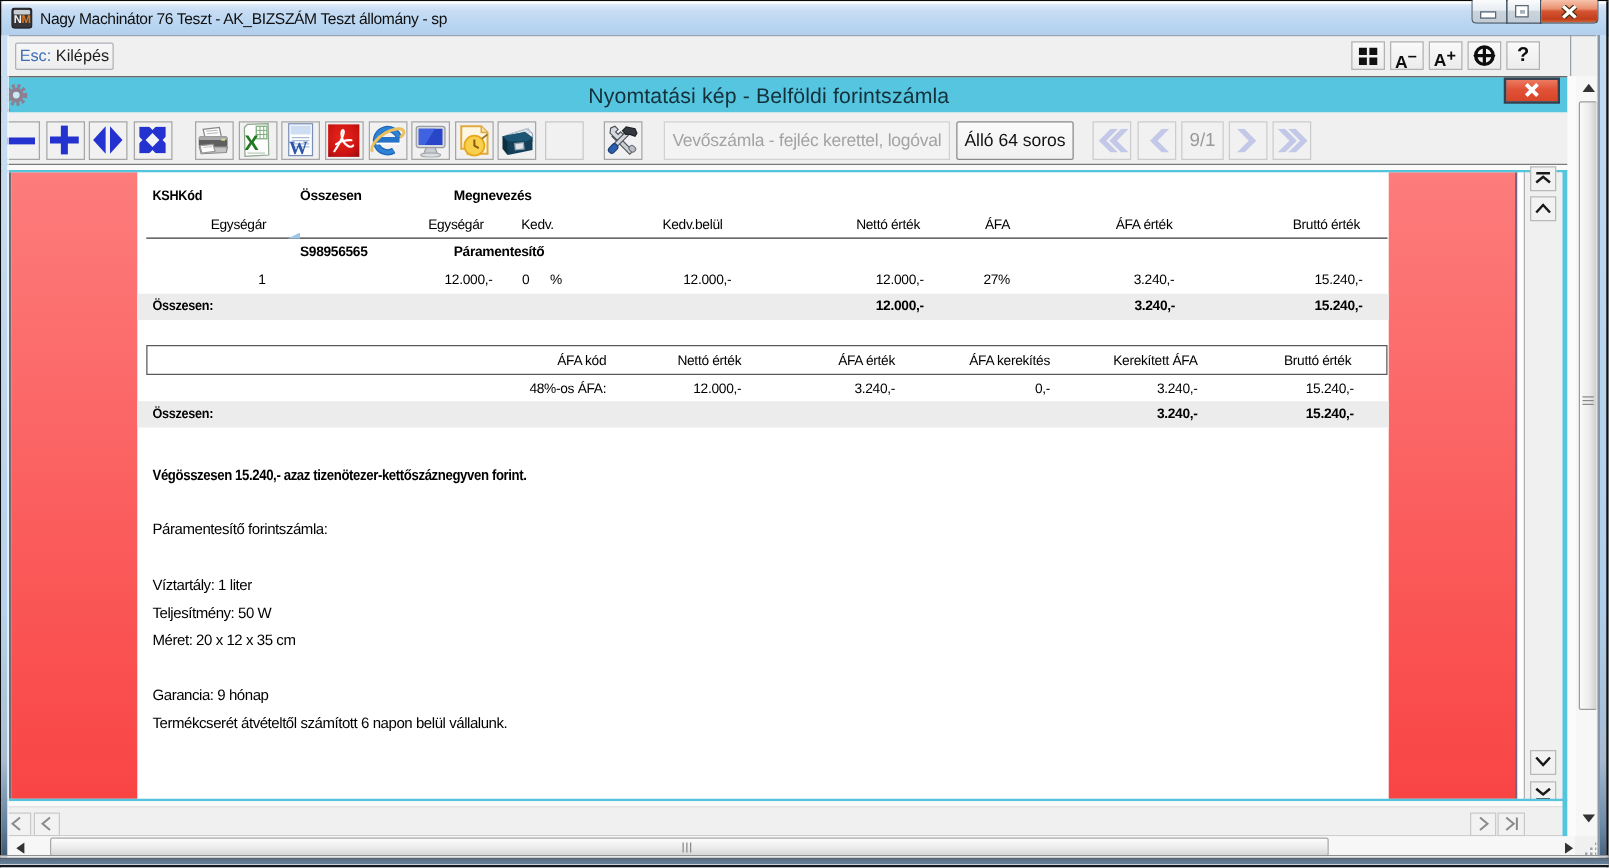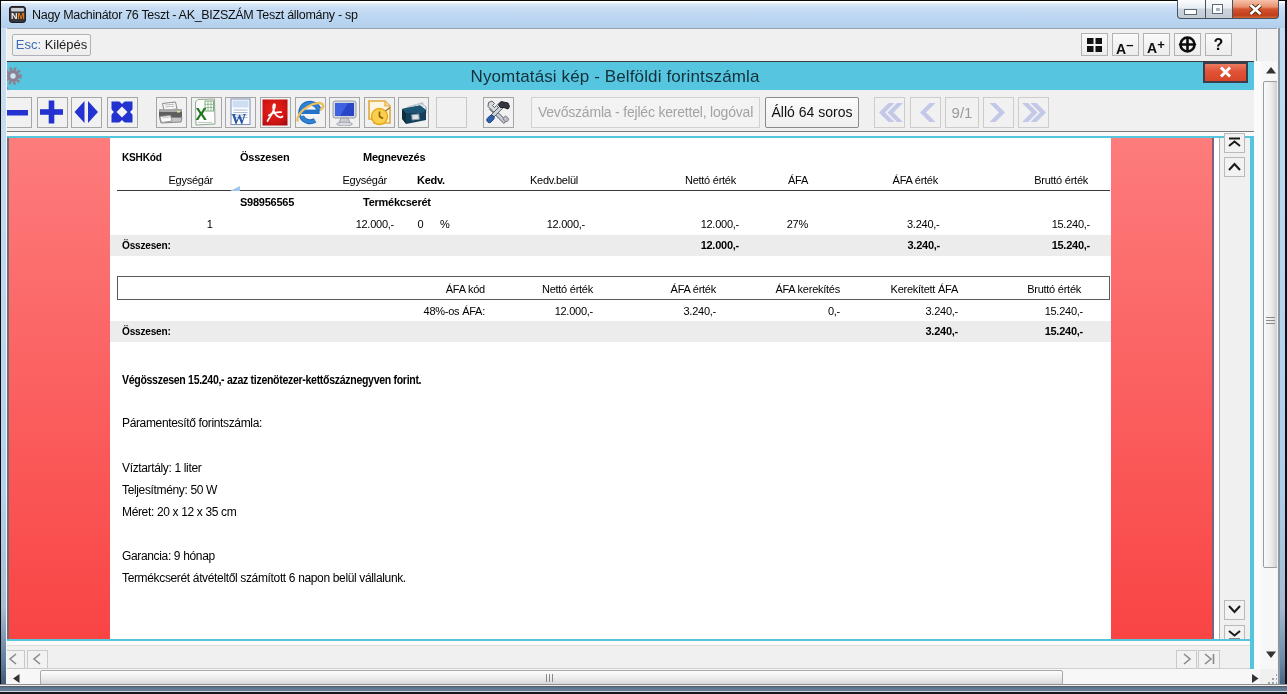--- a/index.html
+++ b/index.html
@@ -334,32 +334,32 @@
 
 <div class="abs" style="left:0;top:686px;width:1287px;height:8px;background:linear-gradient(#565f6c 0 12%,#5d7288 12% 30%,#627b93 30% 55%,#66809a 55% 62%,#ccd4da 63% 74%,#12181f 75% 100%);"></div>
 <div class="abs" style="left:0;top:684px;width:1287px;height:1px;background:#8f8f8f;"></div>
 <div class="abs" style="left:0;top:685px;width:1287px;height:1px;background:#f0f0f0;"></div>
 
 <div class="cell b" style="left:122px;top:151px;transform:scaleX(0.92);transform-origin:0 0;">KSHKód</div>
 <div class="cell b" style="left:240px;top:151px;">Összesen</div>
 <div class="cell b" style="left:363px;top:151px;">Megnevezés</div>
 <div class="cell cr" style="left:83px;top:174px;">Egységár</div>
 <div class="cell cr" style="left:257px;top:174px;">Egységár</div>
-<div class="cell" style="left:417px;top:174px;font-weight:bold;">Kedv.</div>
+<div class="cell" style="left:417px;top:174px;">Kedv.</div>
 <div class="cell cr" style="left:448px;top:174px;">Kedv.belül</div>
 <div class="cell cr" style="left:606px;top:174px;">Nettó érték</div>
 <div class="cell cr" style="left:678px;top:174px;">ÁFA</div>
 <div class="cell cr" style="left:808px;top:174px;">ÁFA érték</div>
 <div class="cell cr" style="left:958px;top:174px;">Bruttó érték</div>
 <div class="abs" style="left:117px;top:190px;width:993px;height:1px;background:#3a3a3a;"></div>
 <svg class="abs" style="left:230px;top:186px;" width="10" height="5">
     <polygon points="0,5 10,5 10,0" fill="#9fc6e8"></polygon>
   </svg>
 <div class="cell b" style="left:240px;top:196px;">S98956565</div>
-<div class="cell b" style="left:363px;top:196px;">Termékcserét</div>
+<div class="cell b" style="left:363px;top:196px;">Páramentesítő</div>
 <div class="cell cr" style="left:82.5px;top:218px;">1</div>
 <div class="cell cr" style="left:264px;top:218px;">12.000,-</div>
 <div class="cell" style="left:417.5px;top:218px;">0</div>
 <div class="cell" style="left:440px;top:218px;">%</div>
 <div class="cell cr" style="left:455px;top:218px;">12.000,-</div>
 <div class="cell cr" style="left:609px;top:218px;">12.000,-</div>
 <div class="cell cr" style="left:678px;top:218px;">27%</div>
 <div class="cell cr" style="left:809.5px;top:218px;">3.240,-</div>
 <div class="cell cr" style="left:960px;top:218px;">15.240,-</div>
 <div class="abs" style="left:110px;top:235px;width:1001px;height:21px;background:#ececec;"></div>

